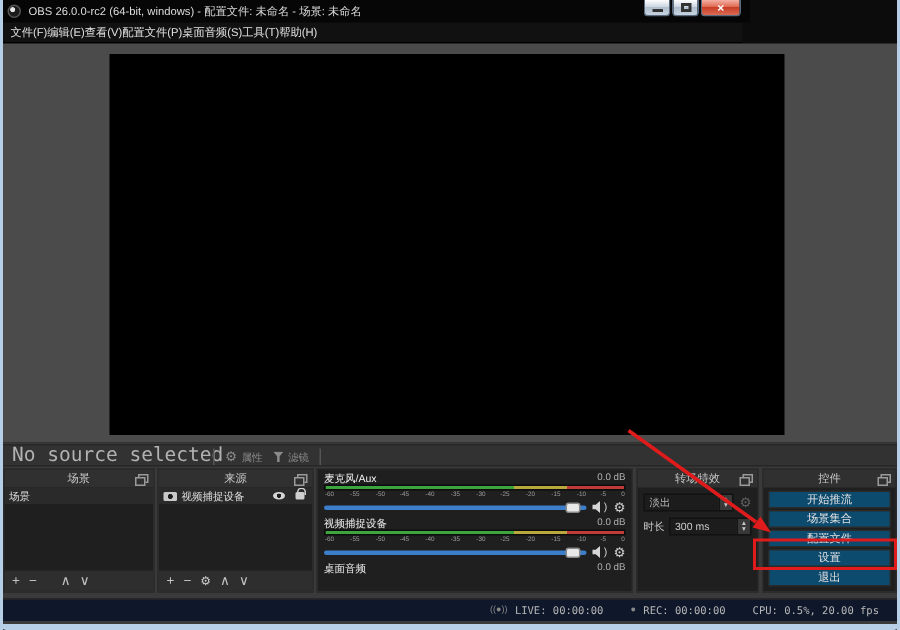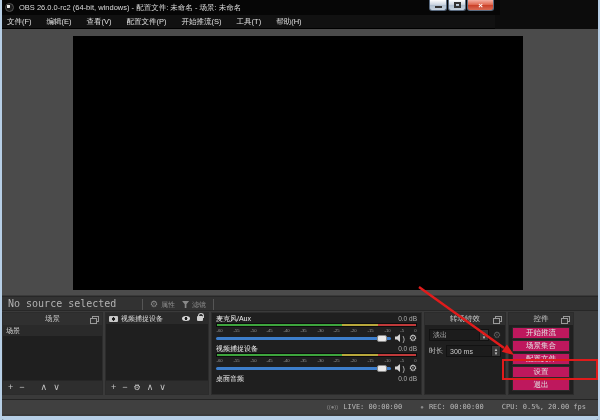--- a/index.html
+++ b/index.html
@@ -18,53 +18,53 @@
   .obs-logo { width:9px; height:9px; border-radius:50%; background:radial-gradient(circle at 35% 35%, #e8e8e8 0 22%, #1c1c1c 30%); border:1px solid #555; margin-right:5px; flex:none; }
   .title-text { color:#dcdcdc; font-size:7.5px; white-space:nowrap; }
   .caption { position:absolute; right:6px; top:0; display:flex; }
   .cap-btn { height:11px; border:1px solid #5a6b80; border-top:none; border-radius:0 0 3px 3px; background:linear-gradient(#fdfdfd,#cdd6e2 45%,#aebdcd 46%,#c7d3df); display:flex; align-items:center; justify-content:center; color:#333; font-size:7px; margin-left:1px; }
   .cap-min,.cap-max { width:18px; }
   .cap-close { width:27px; background:linear-gradient(#f4b0a4,#e06a52 45%,#c83a22 46%,#d96b54); color:#fff; font-size:8px; font-weight:bold; }
   .cap-min .bar { width:7px; height:2px; background:#333; margin-top:4px; }
   .cap-max .box { width:7px; height:6px; border:2px solid #333; }
 
   
-  .menubar { position:absolute; left:0; top:15px; width:495px; height:14px; background:#111111; display:flex; align-items:center; padding-left:7px; gap:15px; border-bottom:1px solid #000; }
+  .menubar { position:absolute; left:0; top:15px; width:495px; height:14px; background:#111111; display:flex; align-items:center; padding-left:7px; border-bottom:1px solid #000; }
   .menu-item { color:#e0e0e0; font-size:7.5px; white-space:nowrap; }
 
   
   .main { position:absolute; left:0; top:29px; width:600px; height:266px; background:#4b4b4b; }
   .canvas { position:absolute; left:73px; top:7px; width:450px; height:254px; background:#000; }
 
   
   .dock { position:absolute; left:2px; top:295px; width:596px; height:121px; background:#3a3a3a; }
 
   .src-toolbar { position:absolute; left:0; top:1px; width:596px; height:15px; background:#323232; border-top:1px solid #272727; border-bottom:1px solid #272727; display:flex; align-items:center; }
-  .src-status { color:#b2b2b2; font-size:10px; font-family:"DejaVu Sans Mono",monospace; padding-left:6px; white-space:nowrap; }
+  .src-status { color:#b2b2b2; font-size:13px; font-family:"DejaVu Sans Mono",monospace; padding-left:6px; white-space:nowrap; }
   .src-group { position:absolute; left:140px; top:0; height:15px; display:flex; align-items:center; gap:7px; }
   .vsep { width:1px; height:11px; background:#555; }
   .tb-btn { display:flex; align-items:center; gap:3px; color:#8a8a8a; font-size:7px; white-space:nowrap; }
   .gear-dim { font-size:9px; color:#8a8a8a; line-height:1; }
   .funnel { width:7px; height:7px; background:#8a8a8a; clip-path:polygon(0 0,100% 0,62% 45%,62% 100%,38% 100%,38% 45%); }
 
   
   .panel { position:absolute; top:17px; height:83px; background:#1f1f1f; border:1px solid #2c2c2c; display:flex; flex-direction:column; }
   .p-header { height:12px; background:#303030; display:flex; align-items:center; justify-content:center; position:relative; flex:none; }
   .p-title { color:#c8c8c8; font-size:7.5px; }
   .popout { position:absolute; right:3px; top:3px; width:7px; height:6px; border:1px solid #9a9a9a; }
   .popout:before { content:""; position:absolute; left:-3px; bottom:-3px; width:5px; height:4px; border:1px solid #9a9a9a; background:#303030; }
   .p-body { flex:1; overflow:hidden; position:relative; }
   .p-toolbar { height:14px; background:#2e2e2e; border-top:1px solid #262626; display:flex; align-items:center; gap:6px; padding-left:5px; flex:none; color:#c4c4c4; }
   .p-toolbar span { font-size:9px; line-height:1; }
 
   .panel-scenes  { left:0;   width:101px; }
   .panel-sources { left:103px; width:104px; }
   .panel-mixer   { left:209px; width:211px; }
   .panel-trans   { left:422px; width:82px; }
-  .panel-ctrl    { left:506px; width:66px; }
+  .panel-ctrl    { left:506px; width:90px; }
 
   .list-row { height:11px; display:flex; align-items:center; gap:3px; padding:0 3px; color:#dedede; font-size:7px; background:#2a2a2a; }
   .cam-icon { width:9px; height:6px; border-radius:1px; background:radial-gradient(circle at 50% 50%, #1c1c1c 0 28%, #c8c8c8 34%); flex:none; }
   .eye-icon { width:8px; height:5px; border-radius:50%; background:radial-gradient(circle at 50% 50%, #1c1c1c 0 28%, #d6d6d6 34%); margin-left:auto; flex:none; }
   .lock-icon { width:6px; height:5px; background:#d0d0d0; border-radius:1px; position:relative; margin-left:4px; margin-right:2px; flex:none; }
   .lock-icon:before { content:""; position:absolute; left:1px; top:-3px; width:4px; height:4px; border:1px solid #d0d0d0; border-bottom:none; border-radius:3px 3px 0 0; }
 
   
   .mix-ch { padding:0 4px; }
   .mix-top { height:9px; display:flex; justify-content:space-between; align-items:center; margin-top:1px; }
@@ -87,24 +87,24 @@
   .combo-text { flex:1; color:#b4b4b4; font-size:7px; padding-left:3px; }
   .spin { width:9px; height:100%; background:#383838; border-left:1px solid #141414; display:flex; flex-direction:column; align-items:center; justify-content:center; color:#c4c4c4; }
   .spin span { font-size:5px; line-height:4px; }
   .dur-row { display:flex; align-items:center; gap:3px; }
   .dur-label { color:#cccccc; font-size:7px; white-space:nowrap; }
   .dur-field { flex:1; height:12px; background:#1c1c1c; border:1px solid #121212; display:flex; align-items:center; }
   .dur-val { flex:1; color:#cccccc; font-size:7px; padding-left:3px; }
 
   
   .ctrl-body { padding:2px 3px; display:flex; flex-direction:column; gap:1px; }
-  .ctrl-btn { height:12px; background:#be185d; border:1px solid #2a2a2a; border-radius:1px; color:#e2e2e2; font-size:7.5px; display:flex; align-items:center; justify-content:center; }
-
-  
-  .statusbar { position:absolute; left:2px; top:399px; width:596px; height:15px; background:#404040; border-top:1px solid #242424; display:flex; align-items:center; justify-content:flex-end; gap:5px; padding-right:12px; }
+  .ctrl-btn { height:12px; background:#0c4a6e; border:1px solid #2a2a2a; border-radius:1px; color:#e2e2e2; font-size:7.5px; display:flex; align-items:center; justify-content:center; }
+
+  
+  .statusbar { position:absolute; left:2px; top:399px; width:596px; height:15px; background:#0f172a; border-top:1px solid #242424; display:flex; align-items:center; justify-content:flex-end; gap:5px; padding-right:12px; }
   .sb-txt { color:#b8b8b8; font-size:7px; font-family:"DejaVu Sans Mono",monospace; white-space:nowrap; }
   .sb-ico { color:#8a8a8a; font-size:6px; }
   .sb-gap { width:8px; }
 
   
   .annot { position:absolute; inset:0; z-index:60; pointer-events:none; }
 </style>
 </head>
 <body>
 
@@ -124,21 +124,21 @@
           <span>×</span>
         </div>
     </div>
   </div>
 
   <div class="menubar">
     <span class="menu-item">文件(F)</span>
     <span class="menu-item">编辑(E)</span>
     <span class="menu-item">查看(V)</span>
     <span class="menu-item">配置文件(P)</span>
-    <span class="menu-item">开始推流(S)</span>
+    <span class="menu-item">桌面音频(S)</span>
     <span class="menu-item">工具(T)</span>
     <span class="menu-item">帮助(H)</span>
   </div>
 
   <div class="main">
     <div class="canvas"></div>
   </div>
 
   <div class="dock">
 
@@ -171,20 +171,24 @@
       <div class="p-toolbar">
         <span>+</span>
         <span>−</span>
         <span style="width:4px"></span>
         <span>∧</span>
         <span>∨</span>
       </div>
     </div>
 
     <div class="panel panel-sources">
+      <div class="p-header">
+        <span class="p-title">来源</span>
+        <span class="popout"></span>
+      </div>
       <div class="p-body">
         <div class="list-row">
           <span class="cam-icon"></span>
           <span>视频捕捉设备</span>
           <span class="eye-icon"></span>
           <span class="lock-icon"></span>
         </div>
       </div>
       <div class="p-toolbar">
         <span>+</span>

